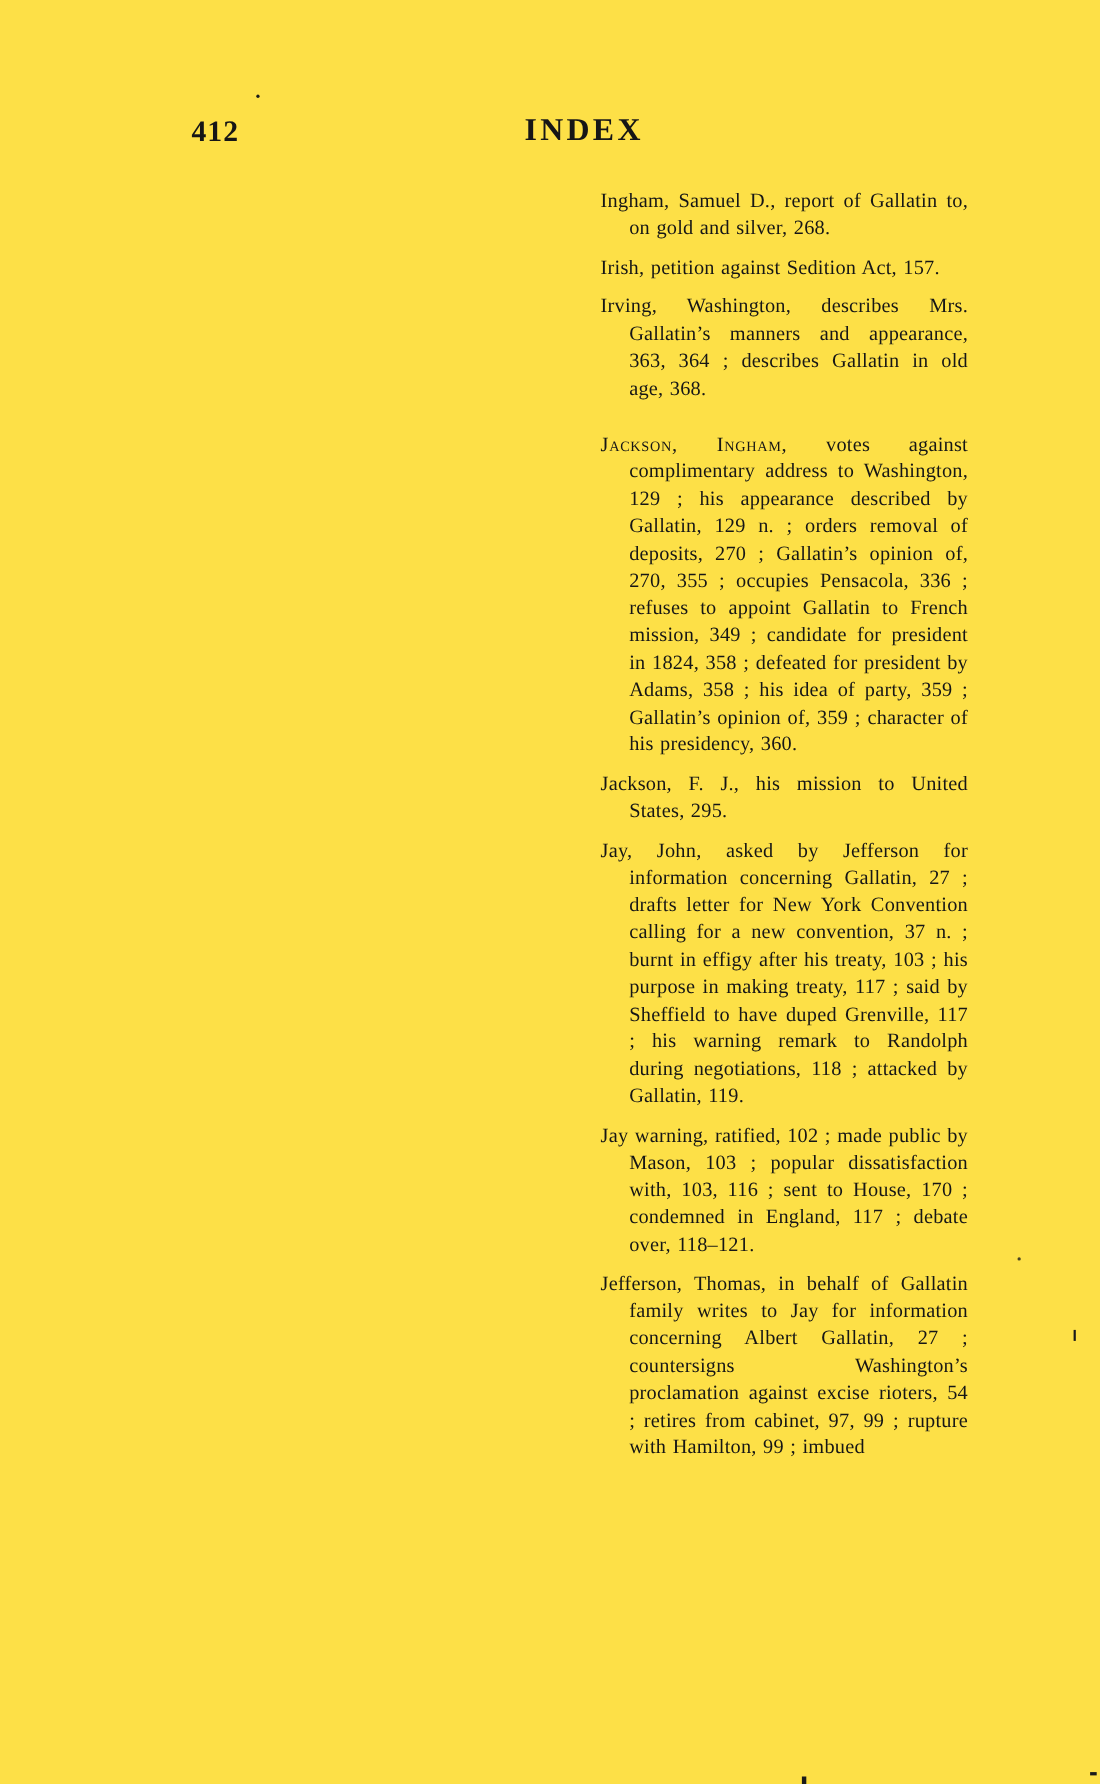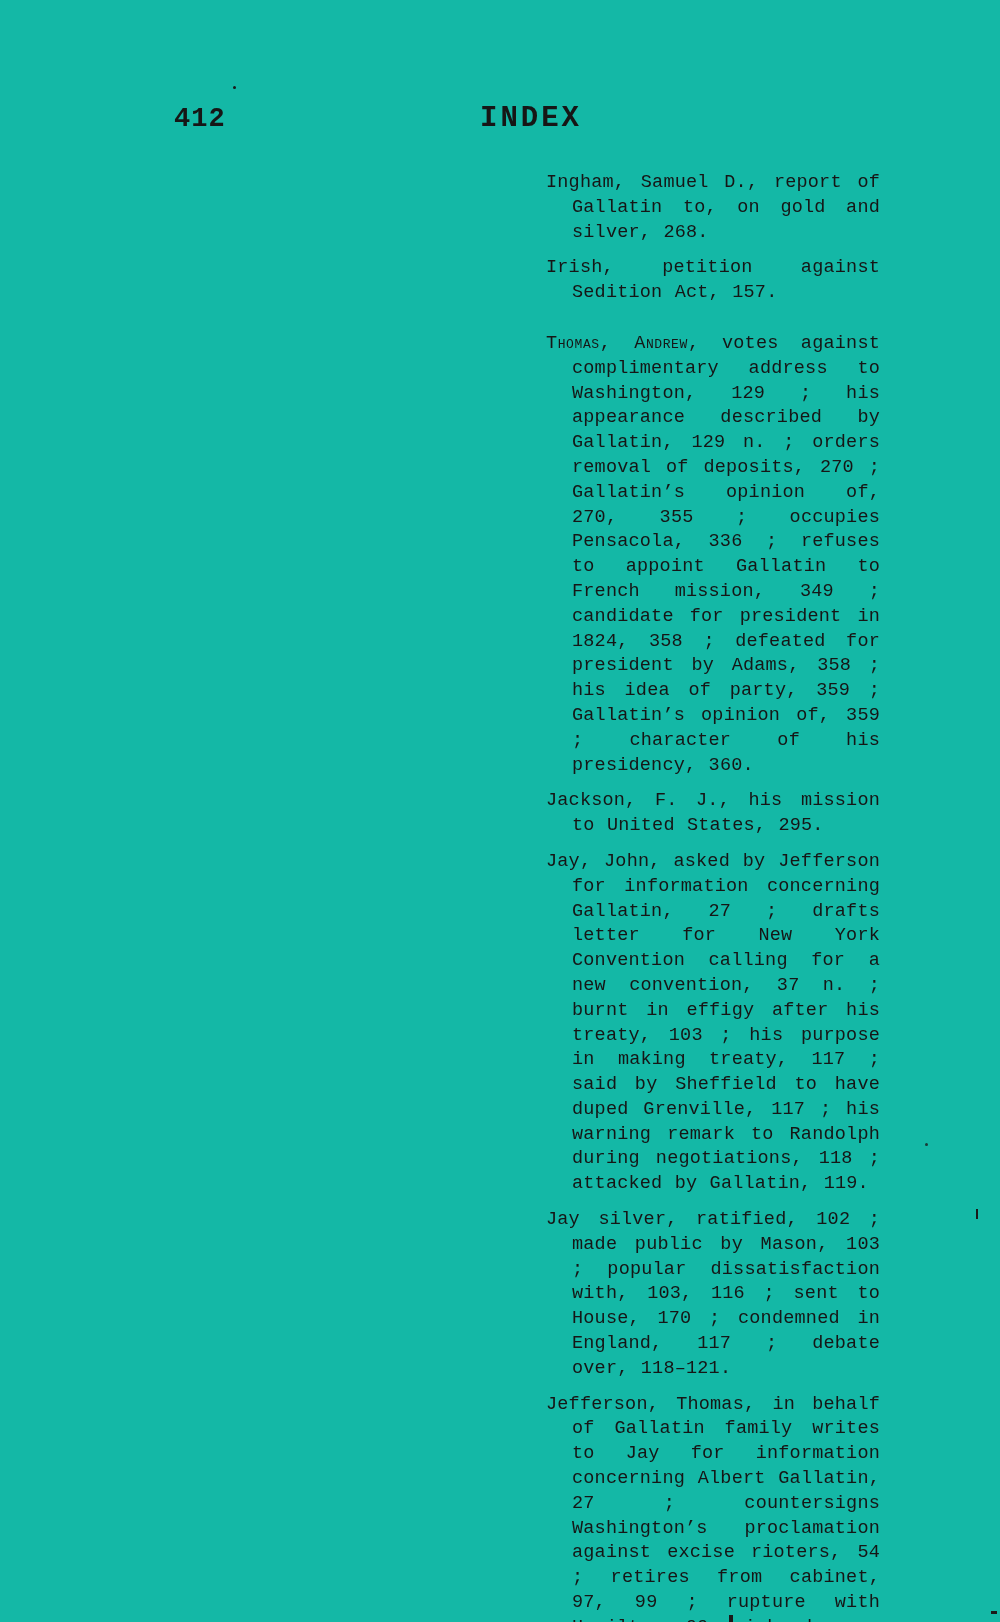--- a/index.html
+++ b/index.html
@@ -4,23 +4,23 @@
 <style>
   html, body {
     margin: 0;
     padding: 0;
     background: #ffffff;
   }
   #page {
     position: relative;
     width: 1000px;
     height: 1622px;
-    background: #14b8a6;
+    background: #fde047;
     color: #161616;
-    font-family: Liberation Mono, monospace;
+    font-family: Liberation Serif, serif;
     overflow: hidden;
   }
   .page-number {
     position: absolute;
     left: 174px;
     top: 104px;
     font-size: 27px;
     font-weight: bold;
     letter-spacing: 1px;
   }
@@ -81,39 +81,43 @@
       <span class="term">Ingham, Samuel D.,</span>
       <span class="etext">report of Gallatin to, on gold and silver, 268.</span>
     </p>
 
 
     <p class="entry">
       <span class="term">Irish,</span>
       <span class="etext">petition against Sedition Act, 157.</span>
     </p>
 
+    <p class="entry">
+      <span class="term">Irving, Washington,</span>
+      <span class="etext">describes Mrs. Gallatin’s manners and appearance, 363, 364 ; describes Gallatin in old age, 368.</span>
+    </p>
 
     <p class="entry gap-before">
-      <span class="term caps">Thomas, Andrew,</span>
+      <span class="term caps">Jackson, Ingham,</span>
       <span class="etext">votes against complimentary address to Washington, 129 ; his appearance described by Gallatin, 129 n. ; orders removal of deposits, 270 ; Gallatin’s opinion of, 270, 355 ; occupies Pensacola, 336 ; refuses to appoint Gallatin to French mission, 349 ; candidate for president in 1824, 358 ; defeated for president by Adams, 358 ; his idea of party, 359 ; Gallatin’s opinion of, 359 ; character of his presidency, 360.</span>
     </p>
 
     <p class="entry">
       <span class="term">Jackson, F. J.,</span>
       <span class="etext">his mission to United States, 295.</span>
     </p>
 
     <p class="entry">
       <span class="term">Jay, John,</span>
       <span class="etext">asked by Jefferson for information concerning Gallatin, 27 ; drafts letter for New York Convention calling for a new convention, 37 n. ; burnt in effigy after his treaty, 103 ; his purpose in making treaty, 117 ; said by Sheffield to have duped Grenville, 117 ; his warning remark to Randolph during negotiations, 118 ; attacked by Gallatin, 119.</span>
     </p>
 
 
     <p class="entry">
-      <span class="term">Jay silver,</span>
+      <span class="term">Jay warning,</span>
       <span class="etext">ratified, 102 ; made public by Mason, 103 ; popular dissatisfaction with, 103, 116 ; sent to House, 170 ; condemned in England, 117 ; debate over, 118–121.</span>
     </p>
 
     <p class="entry">
       <span class="term">Jefferson, Thomas,</span>
       <span class="etext">in behalf of Gallatin family writes to Jay for information concerning Albert Gallatin, 27 ; countersigns Washington’s proclamation against excise rioters, 54 ; retires from cabinet, 97, 99 ; rupture with Hamilton, 99 ; imbued</span>
     </p>
 
   </div>
 

